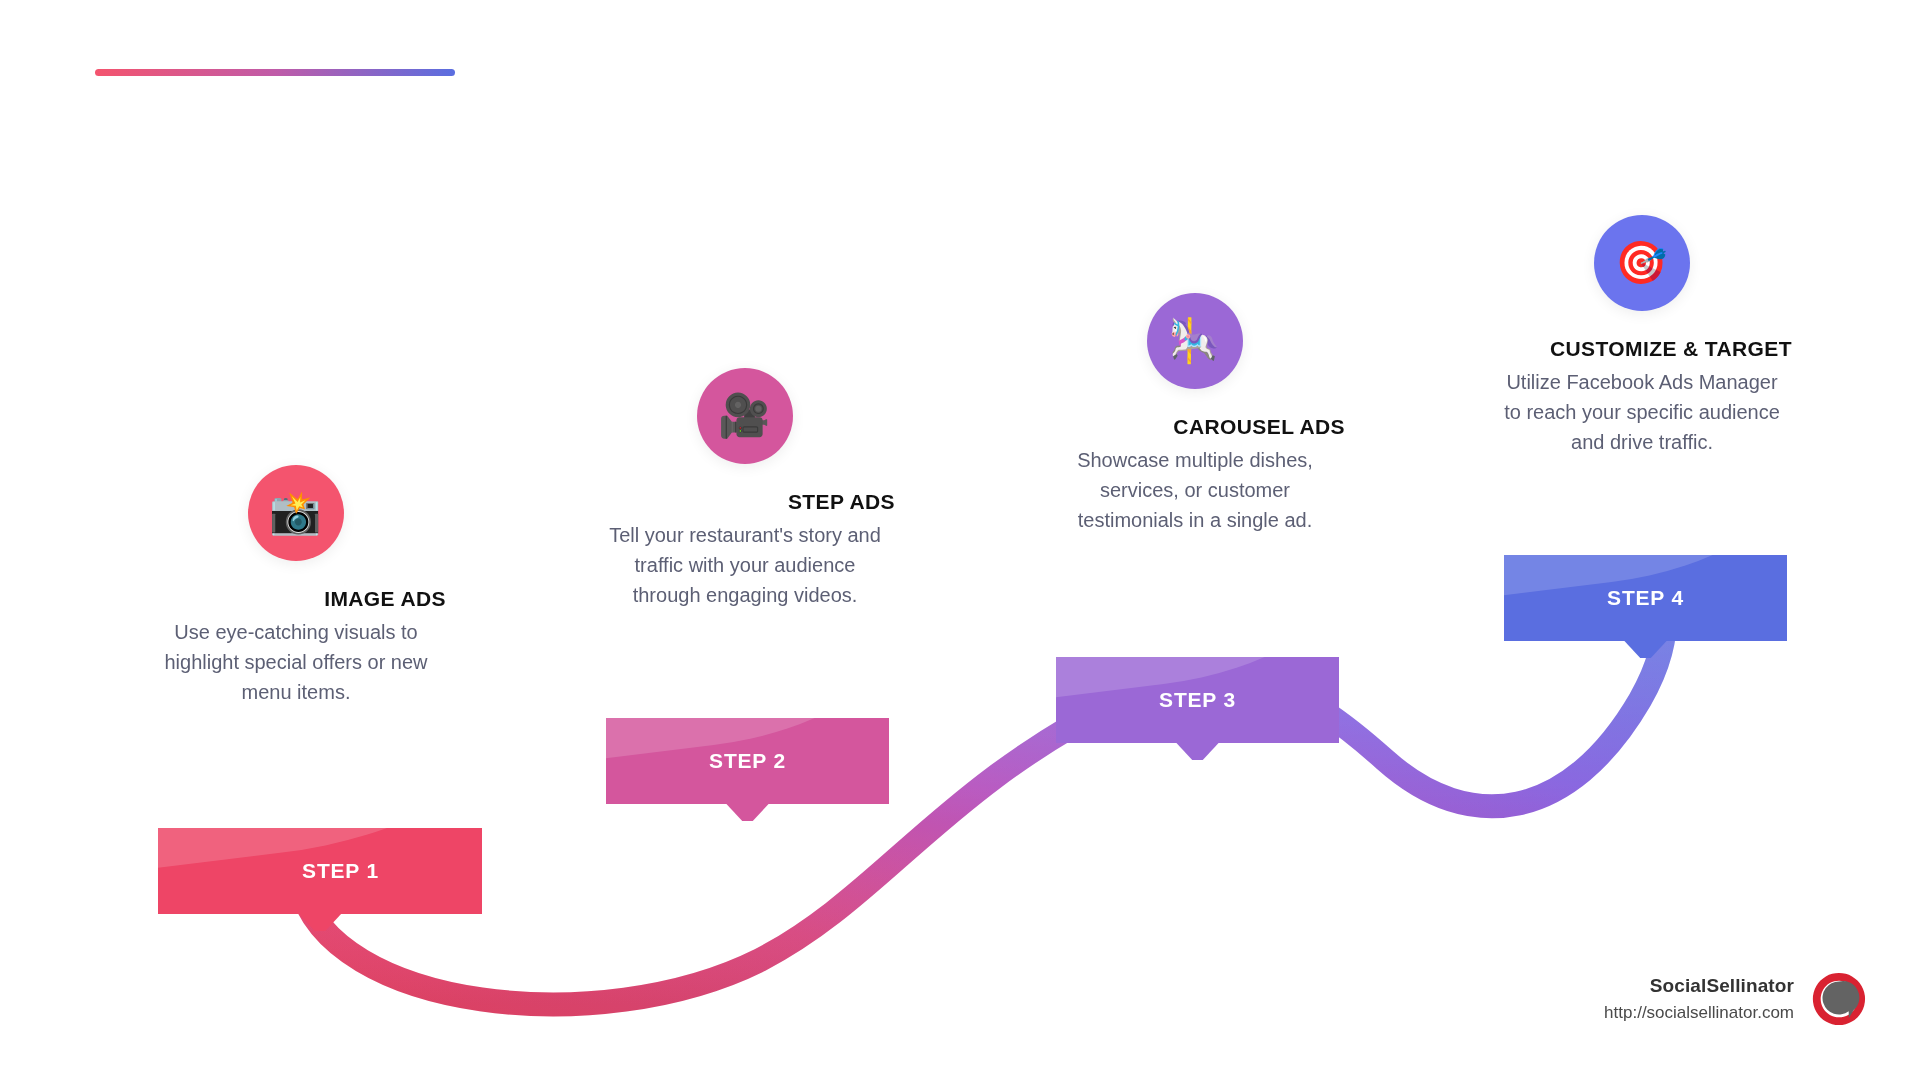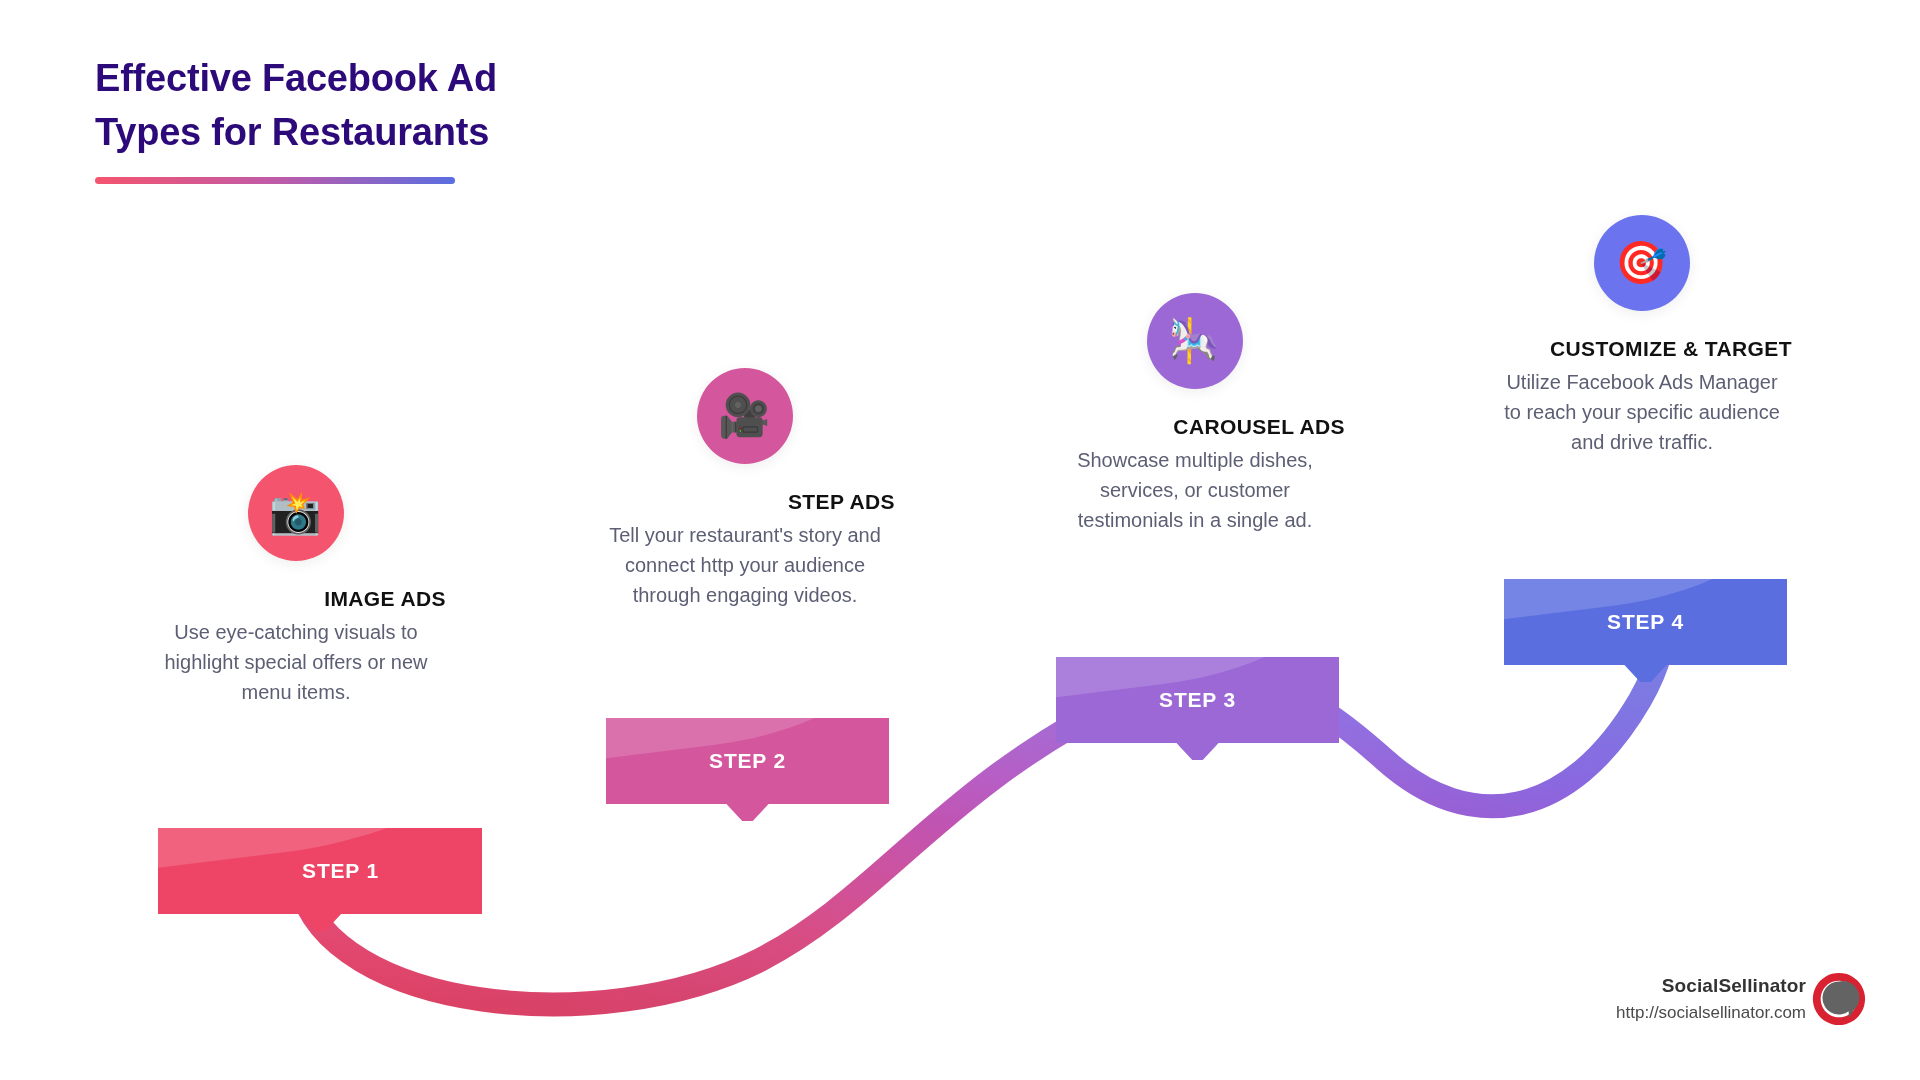--- a/index.html
+++ b/index.html
@@ -138,21 +138,21 @@
     z-index: 3;
   }
 
   
   #footer {
     position: absolute;
     right: 52px;
     bottom: 52px;
     display: flex;
     align-items: center;
-    gap: 4px;
+    gap: 16px;
   }
   #footer-text { text-align: right; }
   #footer-brand {
     font-size: 19px;
     font-weight: bold;
     color: #333333;
     letter-spacing: 0.1px;
   }
   #footer-url {
     margin-top: 6px;
@@ -188,22 +188,20 @@
            C 1660 665, 1665 640, 1667 604" fill="none" stroke="url(#ribbonGrad)" stroke-width="24" stroke-linecap="round"></path>
   <path d="M 300 885
            C 330 1010, 600 1040, 760 960
            C 880 898, 940 790, 1120 700
            C 1230 648, 1300 684, 1385 760
            C 1470 836, 1570 820, 1640 700
            C 1660 665, 1665 640, 1667 604" fill="none" stroke="url(#ribbonShade)" stroke-width="24" stroke-linecap="round"></path>
 </svg>
 
 <div id="header">
-  <h1 id="title">Effective Facebook Ad
-Types for Restaurants</h1>
   <div id="title-rule"></div>
 </div>
 
 <div class="step" style="left:146px; top:465px;">
   <div class="step-circle" style="background:#F4546E;">
     <span>📸</span>
   </div>
   <div class="step-heading">IMAGE ADS</div>
   <div class="step-desc">Use eye-catching visuals to highlight special offers or new menu items.</div>
 </div>
@@ -213,21 +211,21 @@
   </div>
   <div class="box-tab" style="background:#EE4566;"></div>
   <span class="box-label">STEP 1</span>
 </div>
 
 <div class="step" style="left:595px; top:368px;">
   <div class="step-circle" style="background:#D4569D;">
     <span>🎥</span>
   </div>
   <div class="step-heading">STEP ADS</div>
-  <div class="step-desc">Tell your restaurant's story and connect http your audience through engaging videos.</div>
+  <div class="step-desc">Tell your restaurant's story and traffic with your audience through engaging videos.</div>
 </div>
 <div class="step-box" style="left:606px; top:718px;">
   <div class="box-face" style="background:#D4569D;">
     <div class="box-sheen"></div>
   </div>
   <div class="box-tab" style="background:#D4569D;"></div>
   <span class="box-label">STEP 2</span>
 </div>
 
 <div class="step" style="left:1045px; top:293px;">
@@ -245,21 +243,21 @@
   <span class="box-label">STEP 3</span>
 </div>
 
 <div class="step" style="left:1492px; top:215px;">
   <div class="step-circle" style="background:#6B74EE;">
     <span>🎯</span>
   </div>
   <div class="step-heading">CUSTOMIZE &amp; TARGET</div>
   <div class="step-desc">Utilize Facebook Ads Manager to reach your specific audience and drive traffic.</div>
 </div>
-<div class="step-box" style="left:1504px; top:579px;align-items:center;">
+<div class="step-box" style="left:1504px; top:555px;align-items:center;">
   <div class="box-face" style="background:#5A6EE0;">
     <div class="box-sheen"></div>
   </div>
   <div class="box-tab" style="background:#5A6EE0;"></div>
   <span class="box-label">STEP 4</span>
 </div>
 
 <div id="footer">
   <div id="footer-text">
     <div id="footer-brand">SocialSellinator</div>

